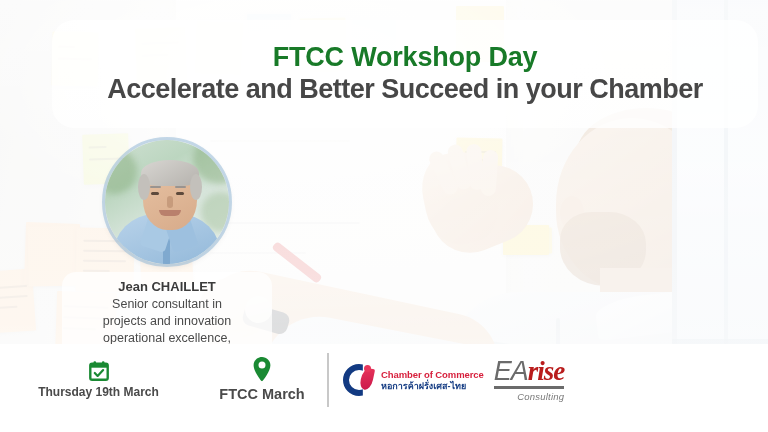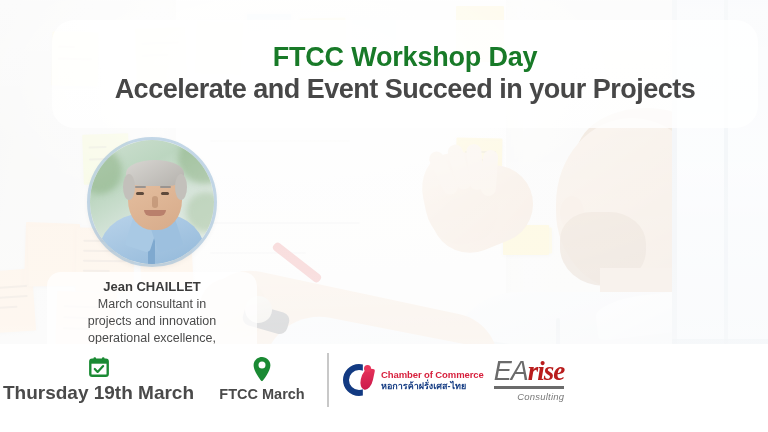--- a/index.html
+++ b/index.html
@@ -77,21 +77,21 @@
   
   .title-card{position:absolute;left:52px;top:20px;width:706px;height:108px;
     background:rgba(255,255,255,.80);border-radius:22px 22px 22px 22px;
     display:flex;flex-direction:column;align-items:center;justify-content:center;gap:2px;}
   .title-main{font-size:27px;font-weight:bold;letter-spacing:-.2px;line-height:1.1;
     color:#187a28;white-space:nowrap;}
   .title-sub{font-size:27px;font-weight:bold;letter-spacing:-.5px;line-height:1.15;
     color:#474747;white-space:nowrap;}
 
   
-  .speaker{position:absolute;left:47px;top:140px;width:210px;}
+  .speaker{position:absolute;left:62px;top:140px;width:210px;}
   .portrait-wrap{position:relative;width:124px;height:124px;margin:0 auto;}
   .portrait{position:absolute;inset:0;border-radius:50%;overflow:hidden;
     box-shadow:0 2px 7px rgba(0,0,0,.10);}
   .p-bg{position:absolute;inset:0;
     background:linear-gradient(150deg,#cfe0d2 0%,#bcd6c0 30%,#d9e6dd 58%,#e8efe9 100%);}
   .p-foliage{position:absolute;border-radius:50%;background:rgba(130,170,120,.45);filter:blur(3px);}
   .p-shirt{position:absolute;left:8px;bottom:-8px;width:108px;height:58px;border-radius:42px 42px 0 0;
     background:linear-gradient(160deg,#b9d3ea,#8fb6d8);}
   .p-collarL{position:absolute;left:40px;bottom:14px;width:26px;height:40px;background:#a9c9e4;
     transform:rotate(18deg);border-radius:4px;}
@@ -117,21 +117,21 @@
   .speaker-name{font-size:13px;font-weight:bold;color:#3b3b3b;line-height:1.3;}
   .speaker-role{font-size:12.5px;color:#4a4a4a;line-height:1.38;}
 
   
   .bottom{position:absolute;left:0;bottom:0;width:768px;height:72px;background:#ffffff;
     display:flex;align-items:center;}
   .b-col{display:flex;flex-direction:column;align-items:center;justify-content:center;}
   .b-date{width:197px;}
   .b-loc{width:130px;}
   .b-icon{margin-bottom:3px;line-height:0;}
-  .b-text{font-size:19px;font-weight:bold;color:#4a4a4a;text-align:center;line-height:1.25;white-space:nowrap;}
+  .b-text{font-size:12px;font-weight:bold;color:#4a4a4a;text-align:center;line-height:1.25;white-space:nowrap;}
   .b-text.loc{font-size:14.5px;}
   .divider{width:2px;height:54px;background:#c8c8c8;margin:0 0 0 0;}
   .org-label{font-size:11.5px;font-weight:bold;color:#4a4a4a;margin:0 0 4px 14px;white-space:nowrap;}
   .org-block{display:flex;flex-direction:column;justify-content:center;height:72px;padding-left:0;}
   .logos{display:flex;align-items:center;gap:10px;margin-left:14px;}
 
   
   .ft{display:flex;align-items:center;gap:6px;}
   .ft-mark{position:relative;width:32px;height:32px;flex:none;}
   .ft-c{position:absolute;inset:0;border-radius:50%;border:6px solid #123a82;
@@ -264,21 +264,21 @@
         <div class="sill"></div>
     </div>
 
     <div class="wall-sheen"></div>
     <div class="photo-wash"></div>
     <div class="photo-wash2"></div>
   </div>
 
   <div class="title-card">
     <div class="title-main">FTCC Workshop Day</div>
-    <div class="title-sub">Accelerate and Event Succeed in your Projects</div>
+    <div class="title-sub">Accelerate and Better Succeed in your Chamber</div>
   </div>
 
   <div class="speaker">
     <div class="portrait-wrap">
       <div class="portrait">
         <div class="p-bg"></div>
         <div class="p-foliage" style="left:-14px;top:8px;width:46px;height:46px;"></div>
         <div class="p-foliage" style="left:88px;top:-6px;width:54px;height:50px;"></div>
         <div class="p-foliage" style="left:96px;top:52px;width:40px;height:40px;background:rgba(150,185,140,.38);"></div>
         <div class="p-shirt"></div>
@@ -295,21 +295,21 @@
         <div class="p-eye" style="left:46px;top:52px;"></div>
         <div class="p-eye" style="left:71px;top:52px;"></div>
         <div class="p-nose"></div>
         <div class="p-mouth"></div>
       </div>
       <div class="portrait-ring"></div>
     </div>
 
     <div class="speaker-card">
       <div class="speaker-name">Jean CHAILLET</div>
-      <div class="speaker-role">March consultant in</div>
+      <div class="speaker-role">Senior consultant in</div>
       <div class="speaker-role">projects and innovation</div>
       <div class="speaker-role">operational excellence,</div>
     </div>
   </div>
 
   <div class="bottom">
 
     <div class="b-col b-date">
       <div class="b-icon">
         <svg width="22" height="22" viewBox="0 0 24 24">

